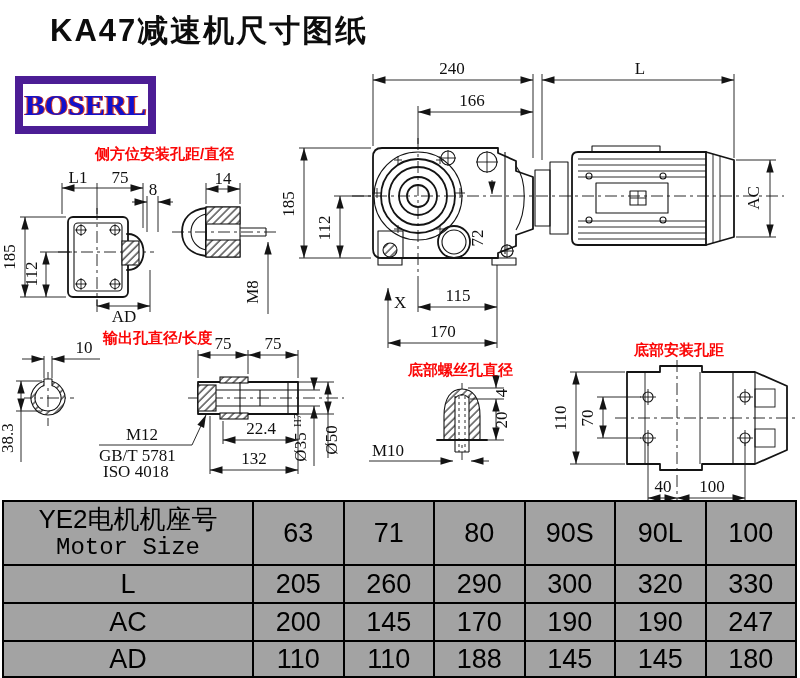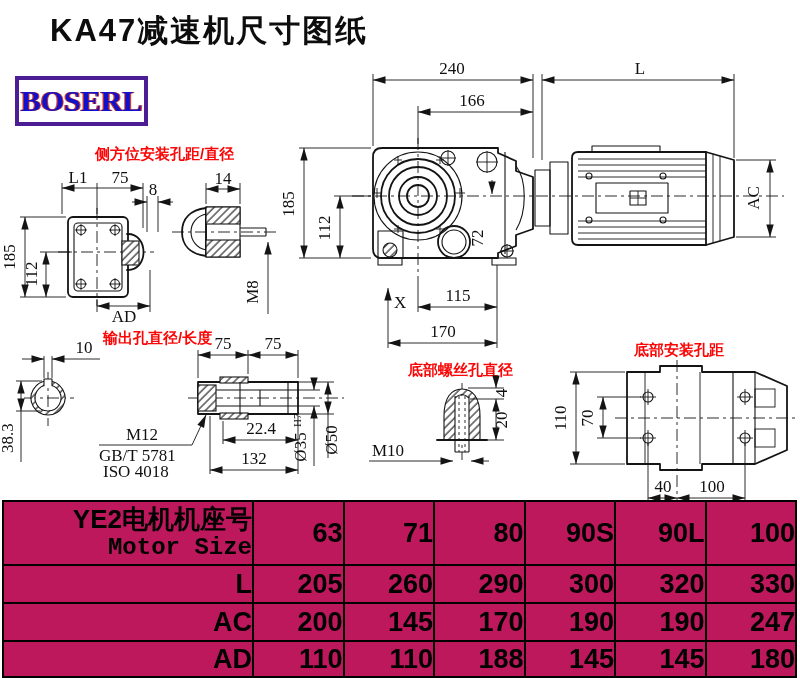--- a/index.html
+++ b/index.html
@@ -1,35 +1,35 @@
 <!DOCTYPE html>
 <html><head>
 <meta charset="utf-8">
 <style>
   html,body { margin:0; padding:0; background:#fff; }
   .page { position:relative; width:800px; height:678px; background:#ffffff; overflow:hidden;
           font-family:"Liberation Sans", sans-serif; }
   .title { position:absolute; left:50px; top:10px; font-size:31px; font-weight:bold;
            color:#0d0d0d; letter-spacing:2px; white-space:nowrap; }
   .logo { position:absolute; left:15px; top:76px; width:125px; height:42px;
-          border:4px solid #4c1d95; background:#fff; display:flex; align-items:center; justify-content:center; }
+          border:8px solid #4c1d95; background:#fff; display:flex; align-items:center; justify-content:center; }
   .logo span { font-family:"Liberation Serif", serif; font-weight:bold; font-size:30px; line-height:1;
                color:#1111cc; text-shadow:1.2px 0 0 #d43a2a, -1.2px 0 0 #d43a2a; }
   svg.draw { position:absolute; left:0; top:0; }
   svg .o  { fill:none; stroke:#141414; stroke-width:1.8; stroke-linejoin:round; stroke-linecap:round; }
   svg .m  { fill:none; stroke:#141414; stroke-width:1.1; stroke-linejoin:round; }
   svg .d  { fill:none; stroke:#141414; stroke-width:0.9; }
   svg .h  { stroke:#141414; stroke-width:1.1; }
   svg .cl { fill:none; stroke:#141414; stroke-width:0.9; stroke-dasharray:12 4 3 4; }
   svg text.t   { font-family:"Liberation Serif", serif; font-size:17px; fill:#101010; }
   svg text.ts  { font-family:"Liberation Serif", serif; font-size:11px; fill:#101010; }
   svg text.red { font-family:"Liberation Sans", sans-serif; font-size:15px; font-weight:bold; fill:#fb0606; }
   .size-table { position:absolute; left:2px; top:500px; width:795px; border-collapse:collapse; table-layout:fixed; }
-  .size-table td, .size-table th { border:2px solid #000; text-align:right; vertical-align:middle;
-           font-size:27px; font-weight:bold; color:#000; padding:0; background:#be185d; }
+  .size-table td, .size-table th { border:2px solid #000; text-align:center; vertical-align:middle;
+           font-size:27px; font-weight:normal; color:#000; padding:0; background:#a3a3a3; }
   .size-table .cn { font-size:26px; line-height:1.15; }
   .size-table .en { font-family:"Liberation Mono", monospace; font-size:24px; line-height:1.1; }
 </style>
 </head>
 <body>
 
 <div class="page">
 
   <div class="title">KA47减速机尺寸图纸</div>
 

